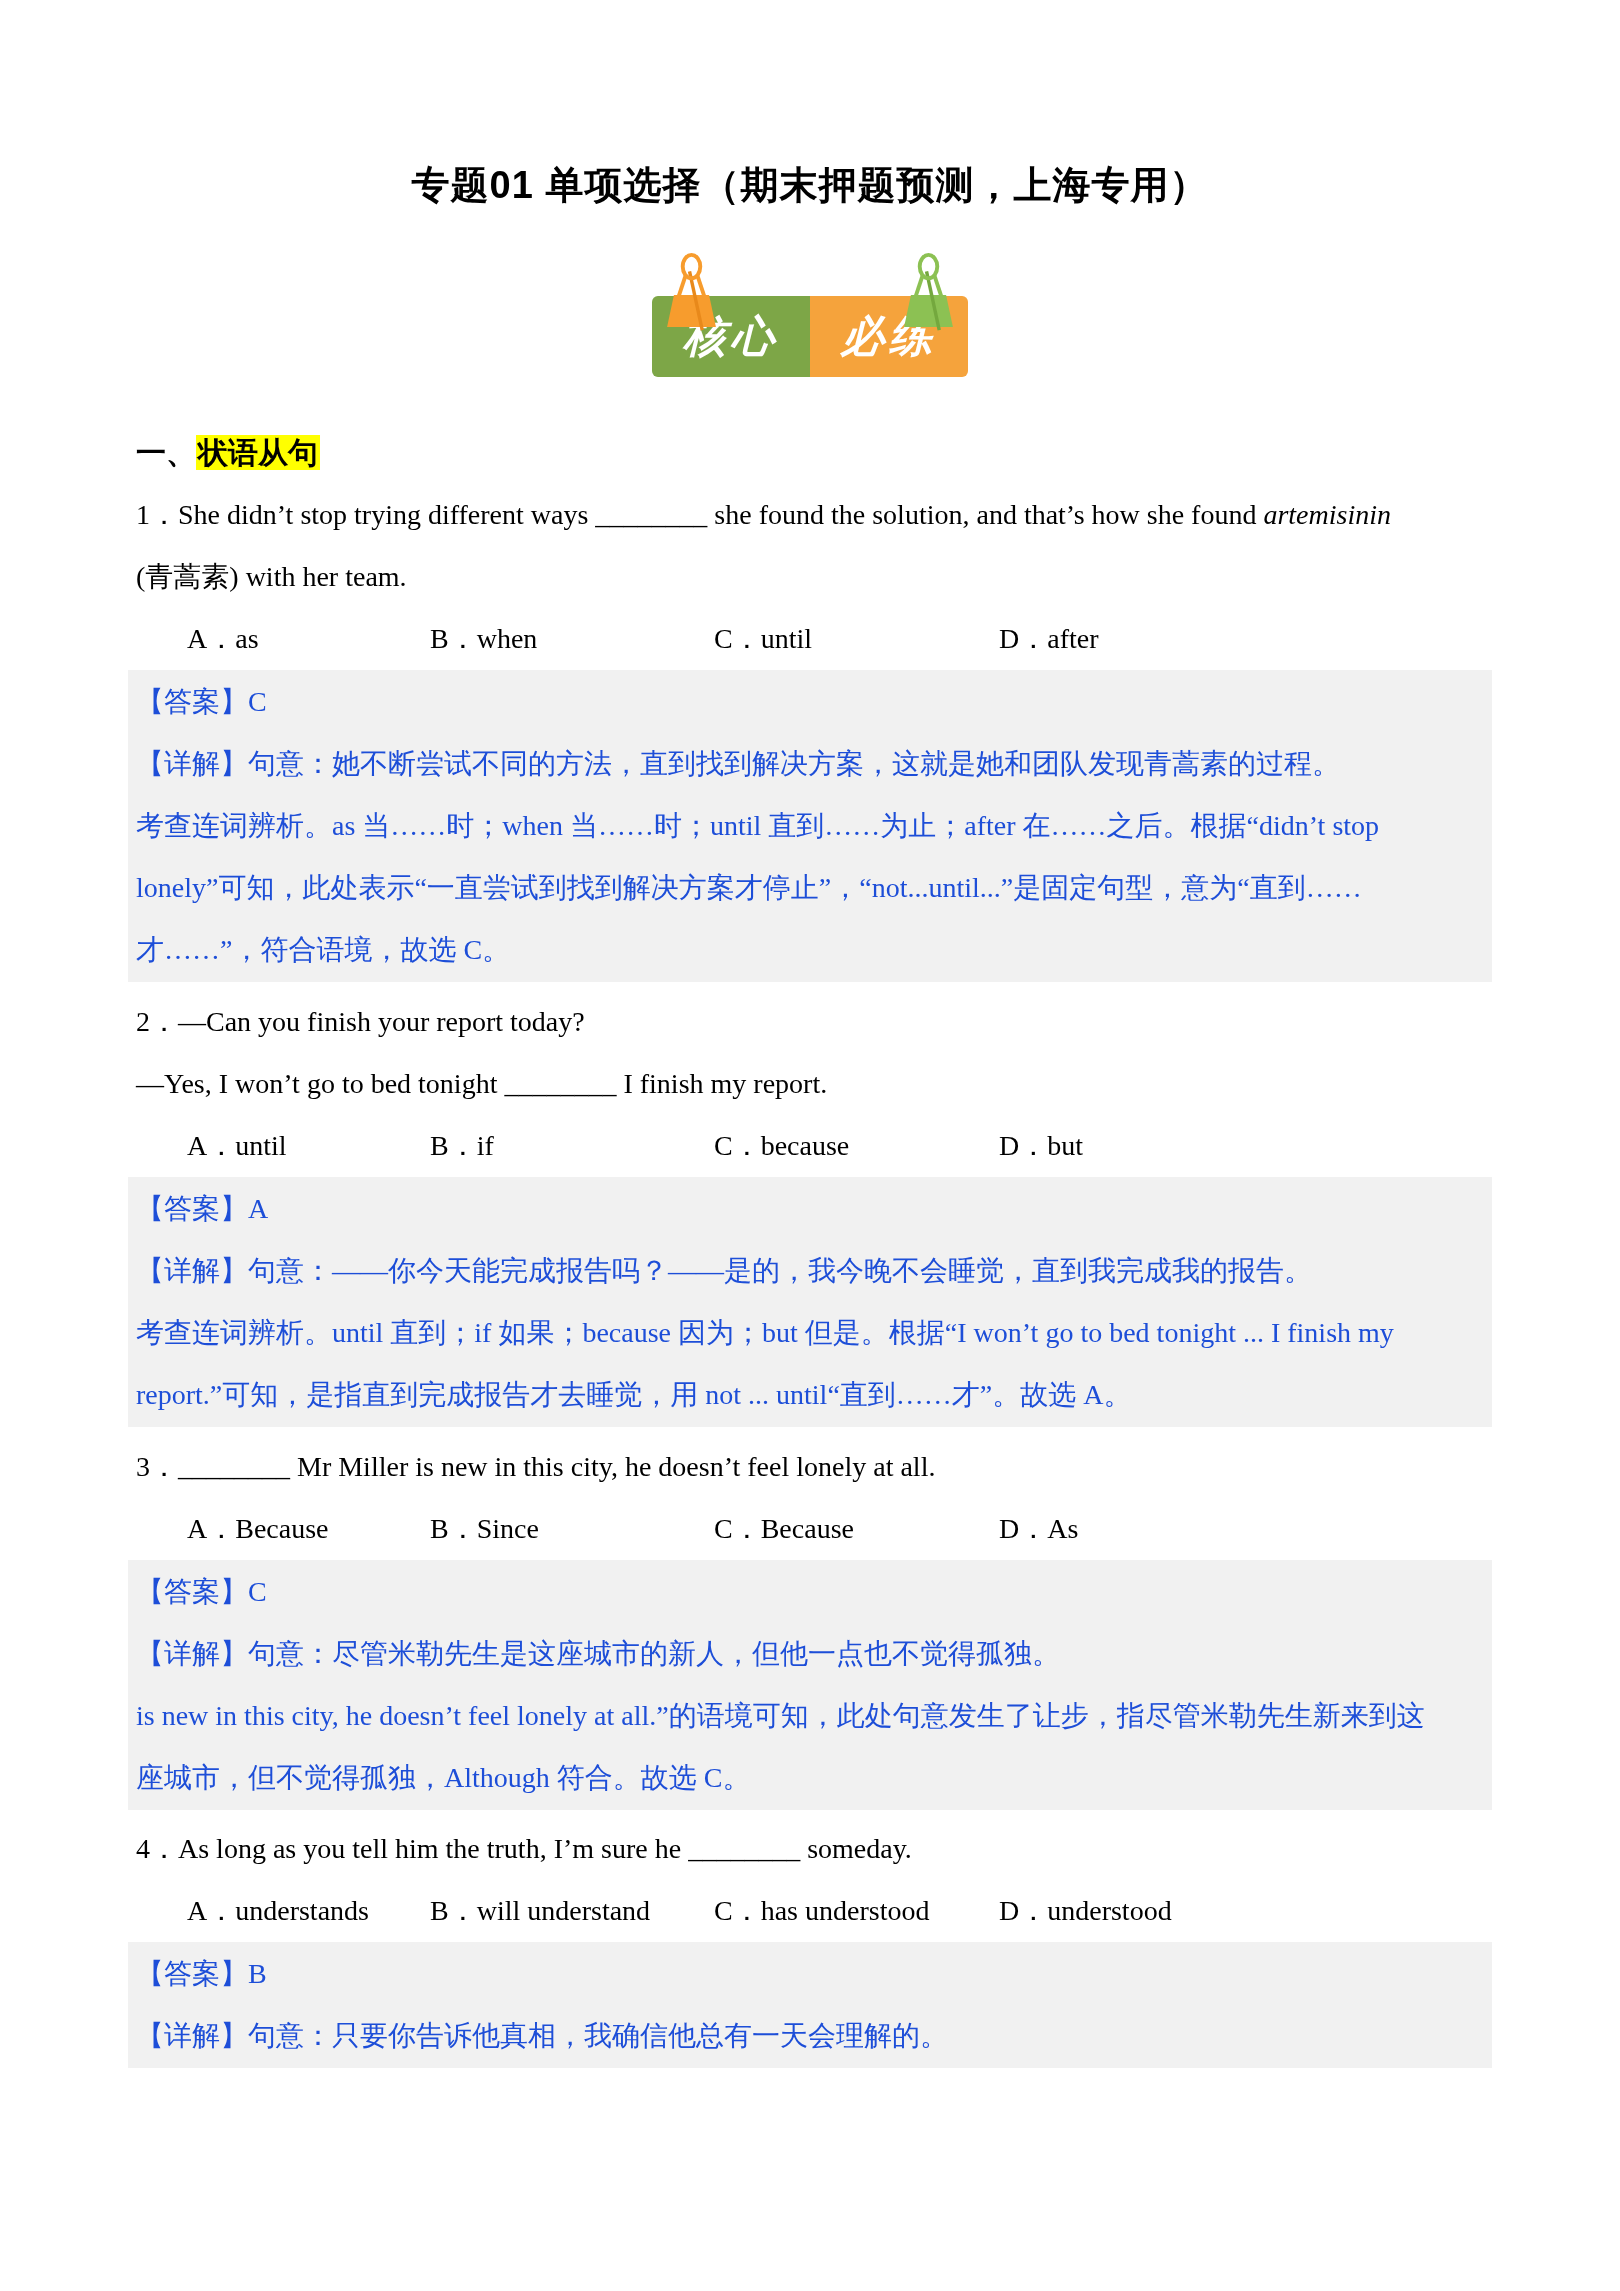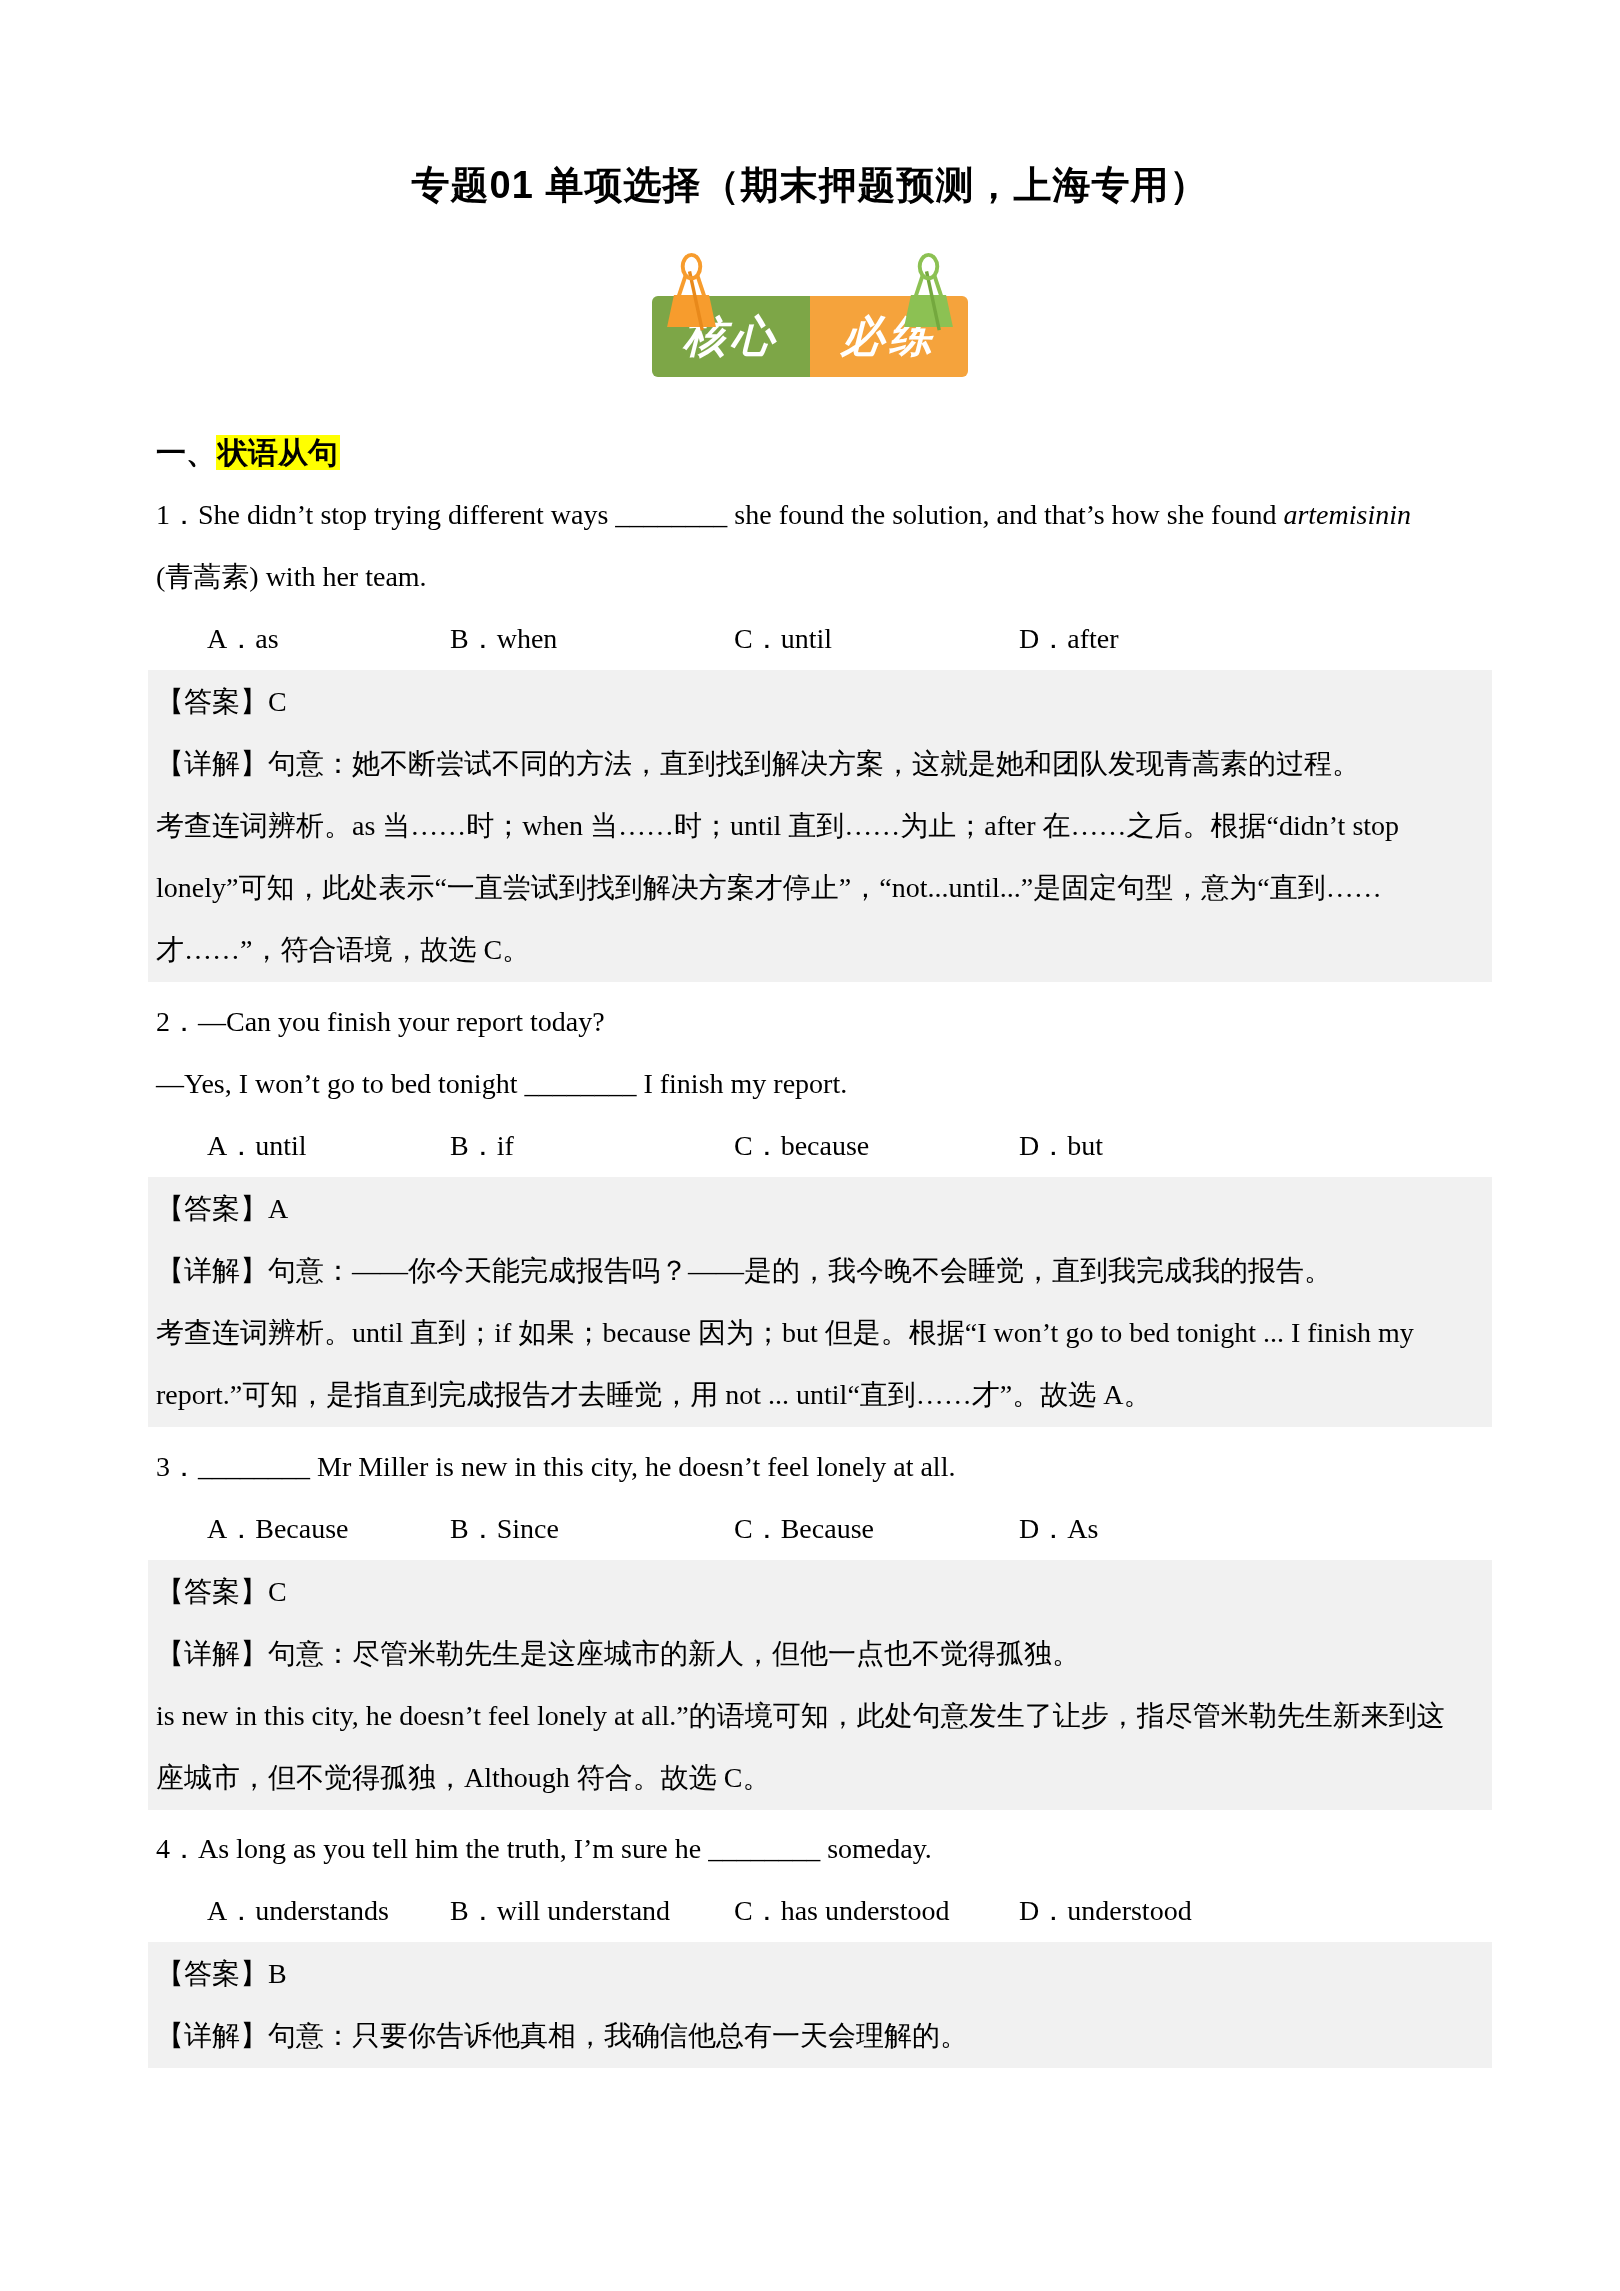--- a/index.html
+++ b/index.html
@@ -24,34 +24,34 @@
   }
   .badge-left{background:#7DA647;border-radius:5.9px 0 0 5.9px;}
   .badge-right{background:#F5A33C;border-radius:0 5.9px 5.9px 0;}
   .clip{position:absolute;top:-46px;width:59px;height:82px;}
   .clip-left{left:9.8px;}
   .clip-right{left:247px;}
   
   .content{
     padding:0 136px;margin-top:45px;
     font-family:"Liberation Serif","DejaVu Serif",serif;
-    font-size:28px;line-height:62px;margin-left:20px;
+    font-size:28px;line-height:62px;
   }
   .line{margin:0;white-space:nowrap;}
   .section-heading{
     font-family:"Liberation Sans","DejaVu Sans",sans-serif;
     font-weight:700;font-size:30px;line-height:62px;white-space:nowrap;
   }
   .hl{background:#FFFF00;padding:1px 2px;}
   .stem em{font-style:italic;}
   .options{display:flex;padding-left:51px;}
   .opt{display:block;white-space:nowrap;}
   .c1{width:243px;} .c2{width:284px;} .c3{width:285px;} .c4{flex:1;}
   .answer-block{background:#F1F1F1;padding:1px 7.8px;margin:0 -7.8px;}
-  .red{color:#000000;}
+  .red{color:#1d4ed8;}
   .question{margin-top:0;}
   .question.gap{margin-top:8.8px;}
 </style>
 </head>
 <body>
 
 <div class="page">
 
   <h1 class="title">专题01 单项选择（期末押题预测，上海专用）</h1>
 

